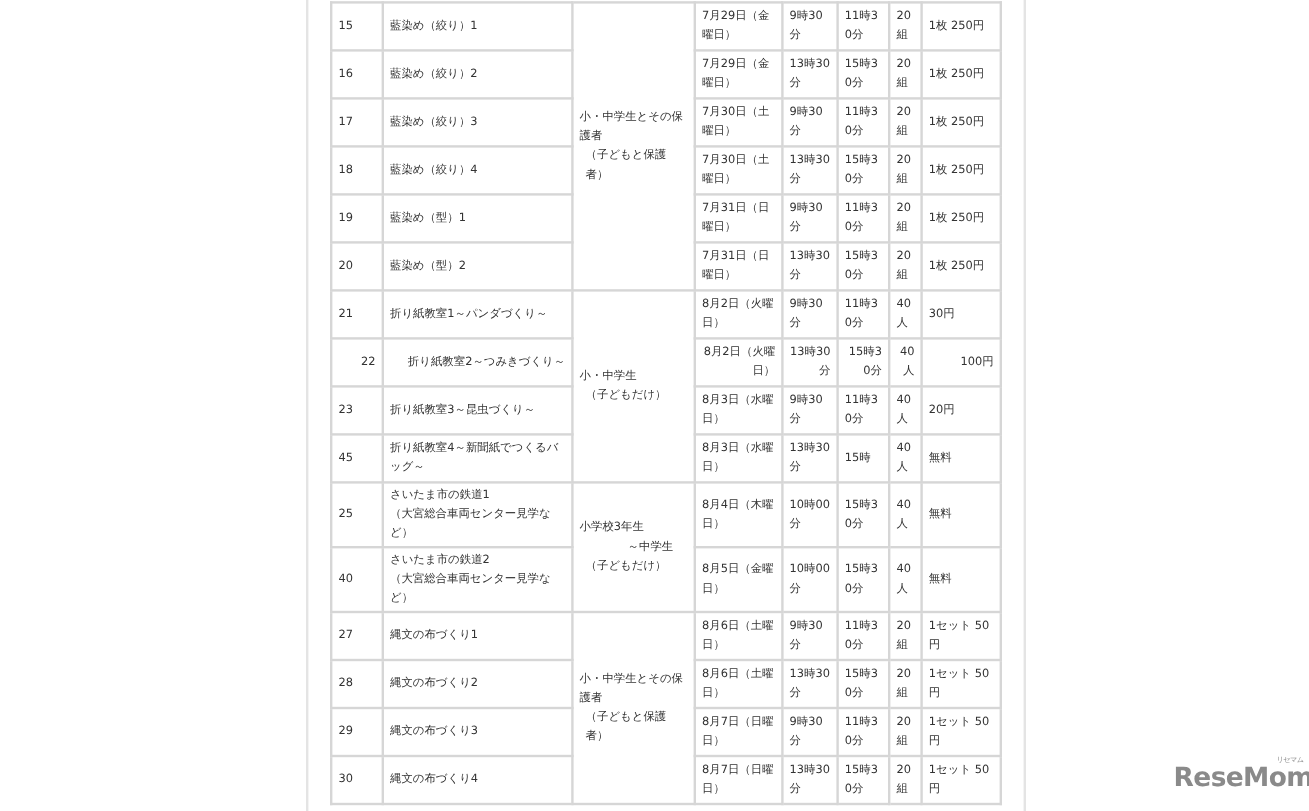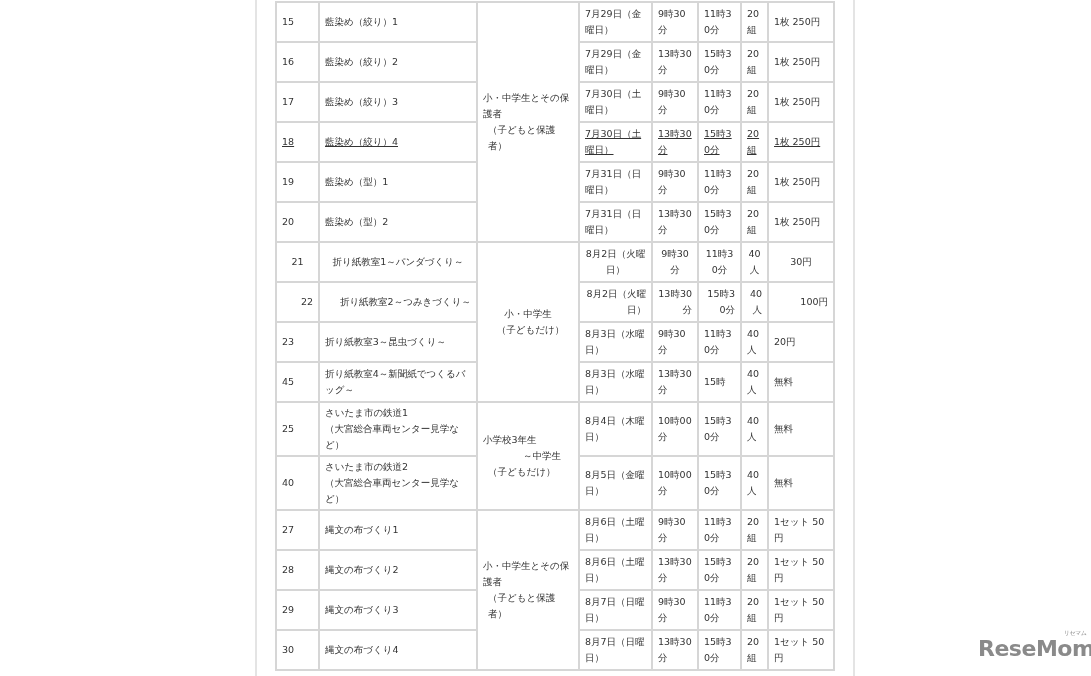--- a/index.html
+++ b/index.html
@@ -82,21 +82,21 @@
         <td class="num">17</td>
         <td>
           <div>藍染め（絞り）3</div>
         </td>
         <td>7月30日（土曜日）</td>
         <td>9時30分</td>
         <td>11時30分</td>
         <td>20組</td>
         <td>1枚 250円</td>
       </tr>
-      <tr style="height: 40px; text-decoration: underline;">
+      <tr style="height: 40px;">
         <td class="num">18</td>
         <td>
           <div>藍染め（絞り）4</div>
         </td>
         <td>7月30日（土曜日）</td>
         <td>13時30分</td>
         <td>15時30分</td>
         <td>20組</td>
         <td>1枚 250円</td>
       </tr>
@@ -115,21 +115,21 @@
         <td class="num">20</td>
         <td>
           <div>藍染め（型）2</div>
         </td>
         <td>7月31日（日曜日）</td>
         <td>13時30分</td>
         <td>15時30分</td>
         <td>20組</td>
         <td>1枚 250円</td>
       </tr>
-      <tr style="height: 40px; text-align: center;">
+      <tr style="height: 40px;">
         <td class="num">21</td>
         <td>
           <div>折り紙教室1～パンダづくり～</div>
         </td>
         <td class="target" rowspan="4">
           <div>小・中学生</div>
           <div class="line2">（子どもだけ）</div>
         </td>
         <td>8月2日（火曜日）</td>
         <td>9時30分</td>

